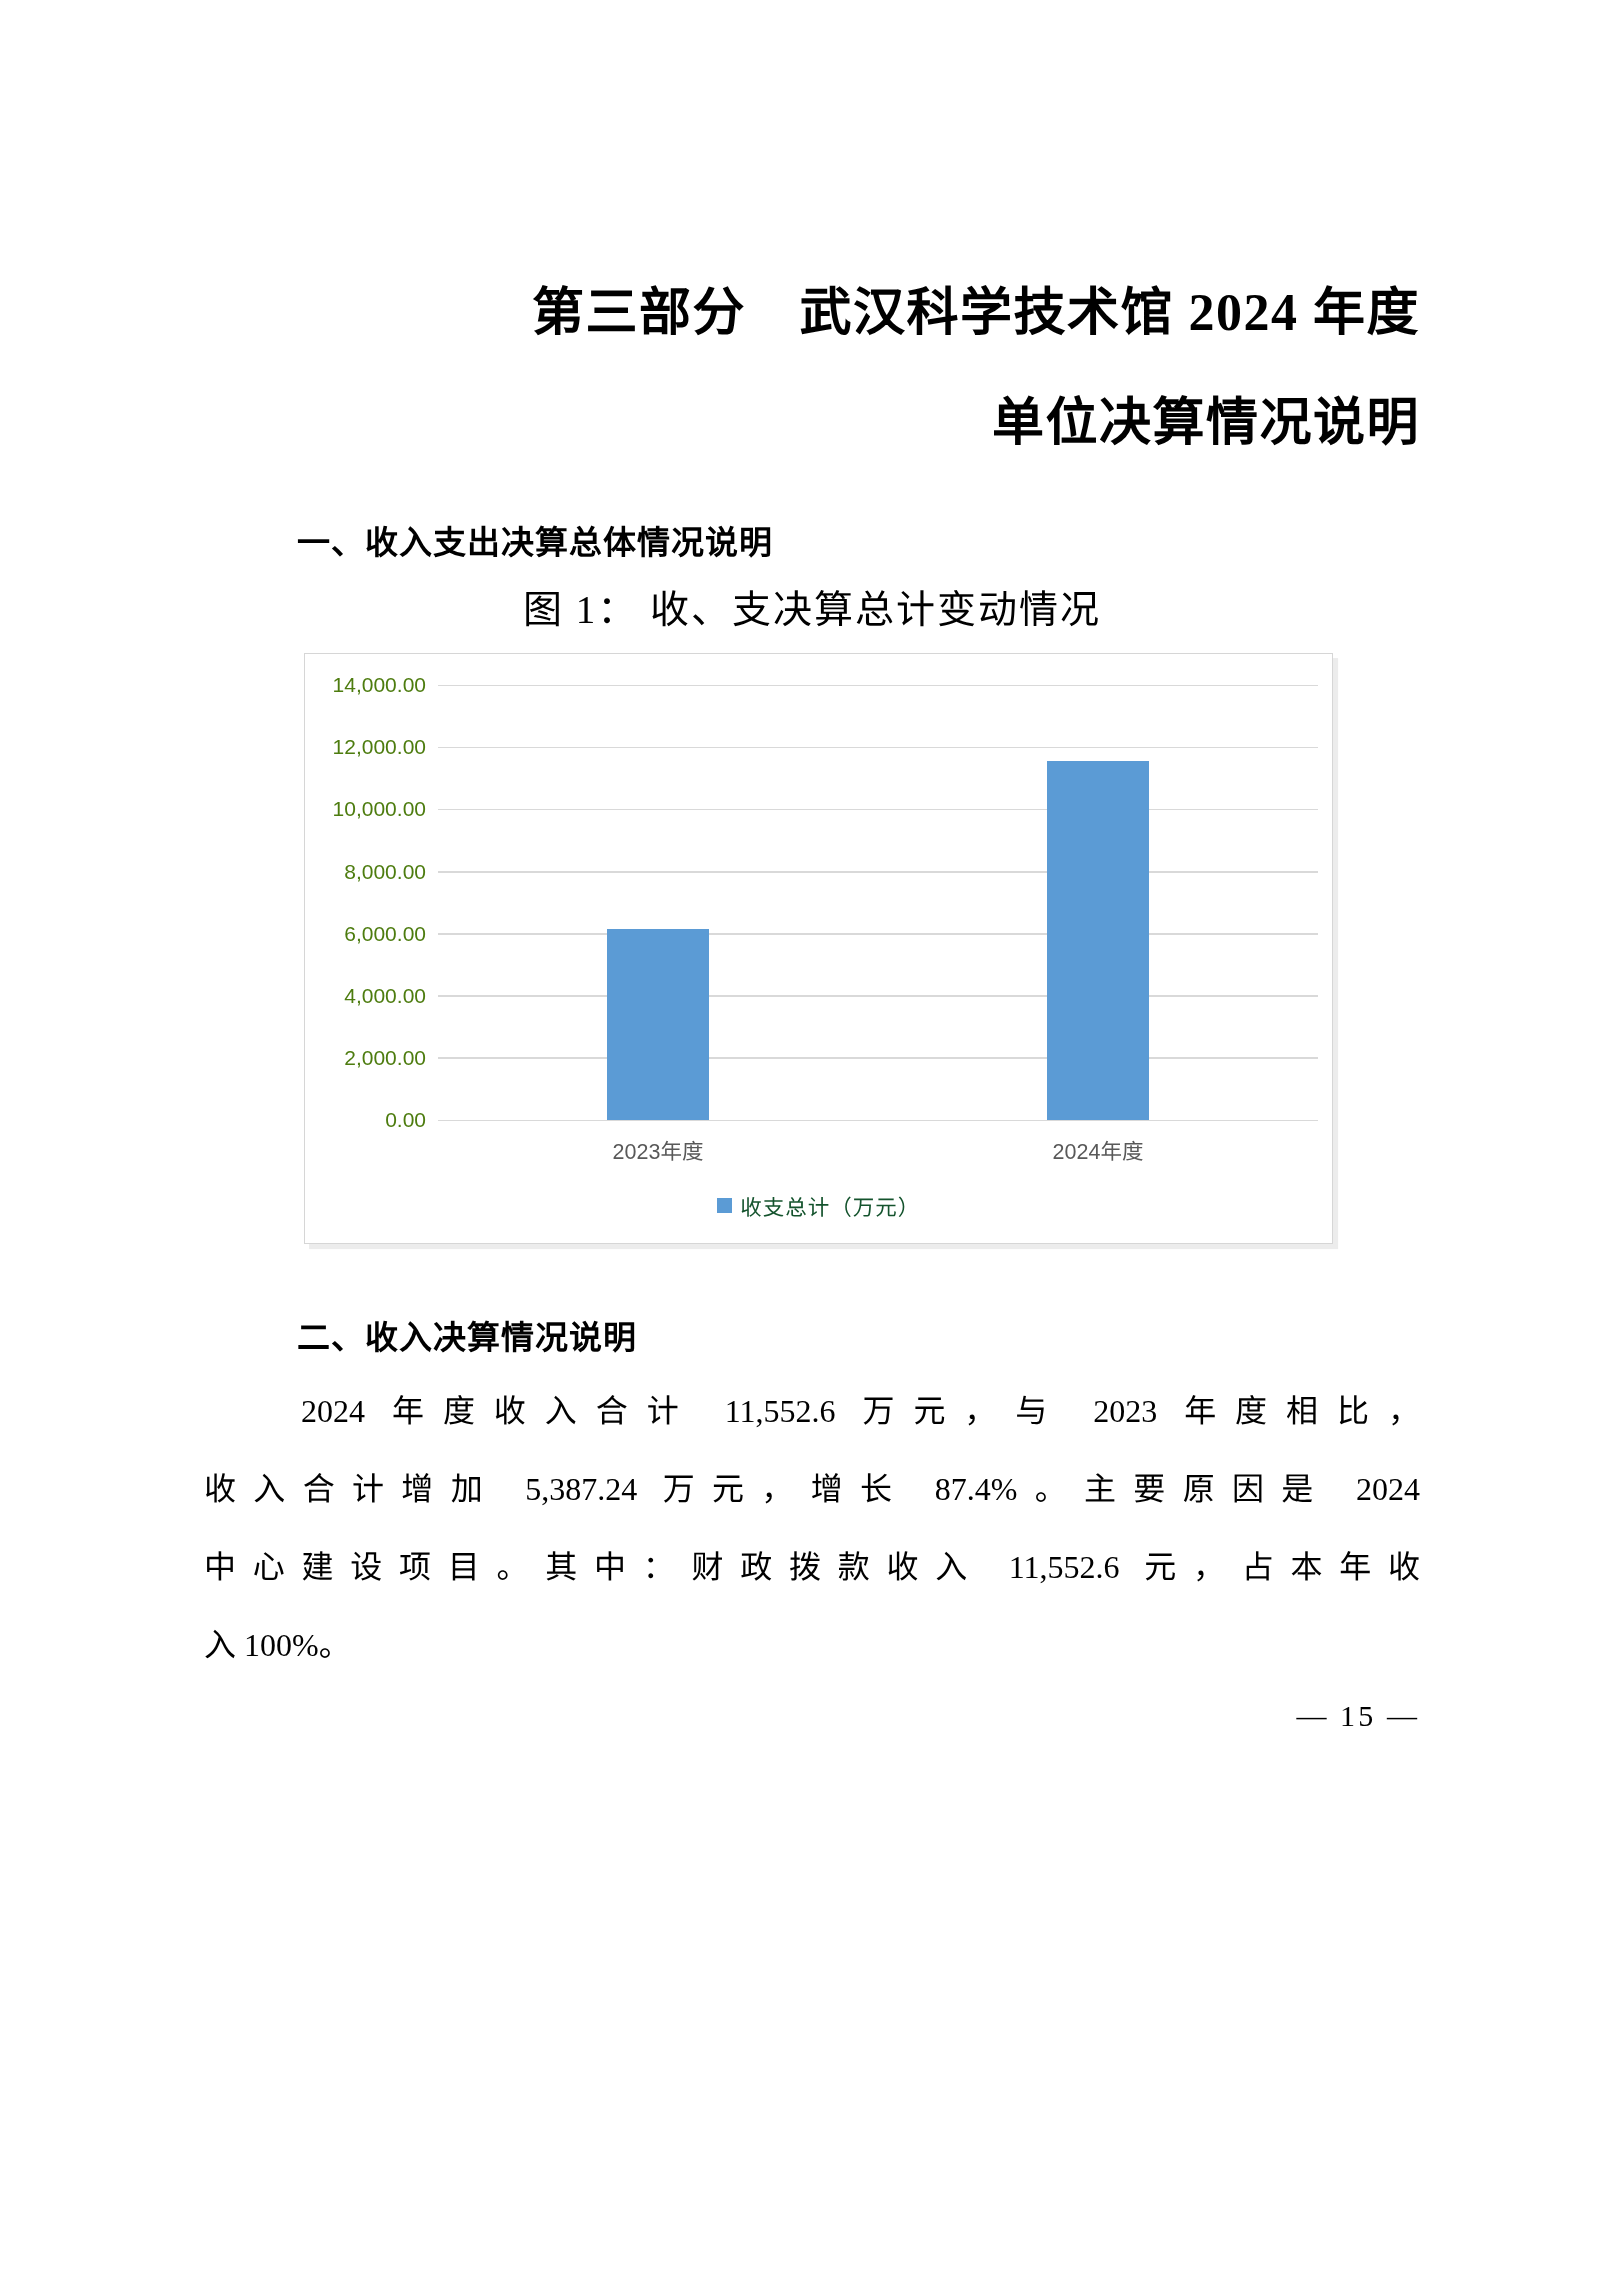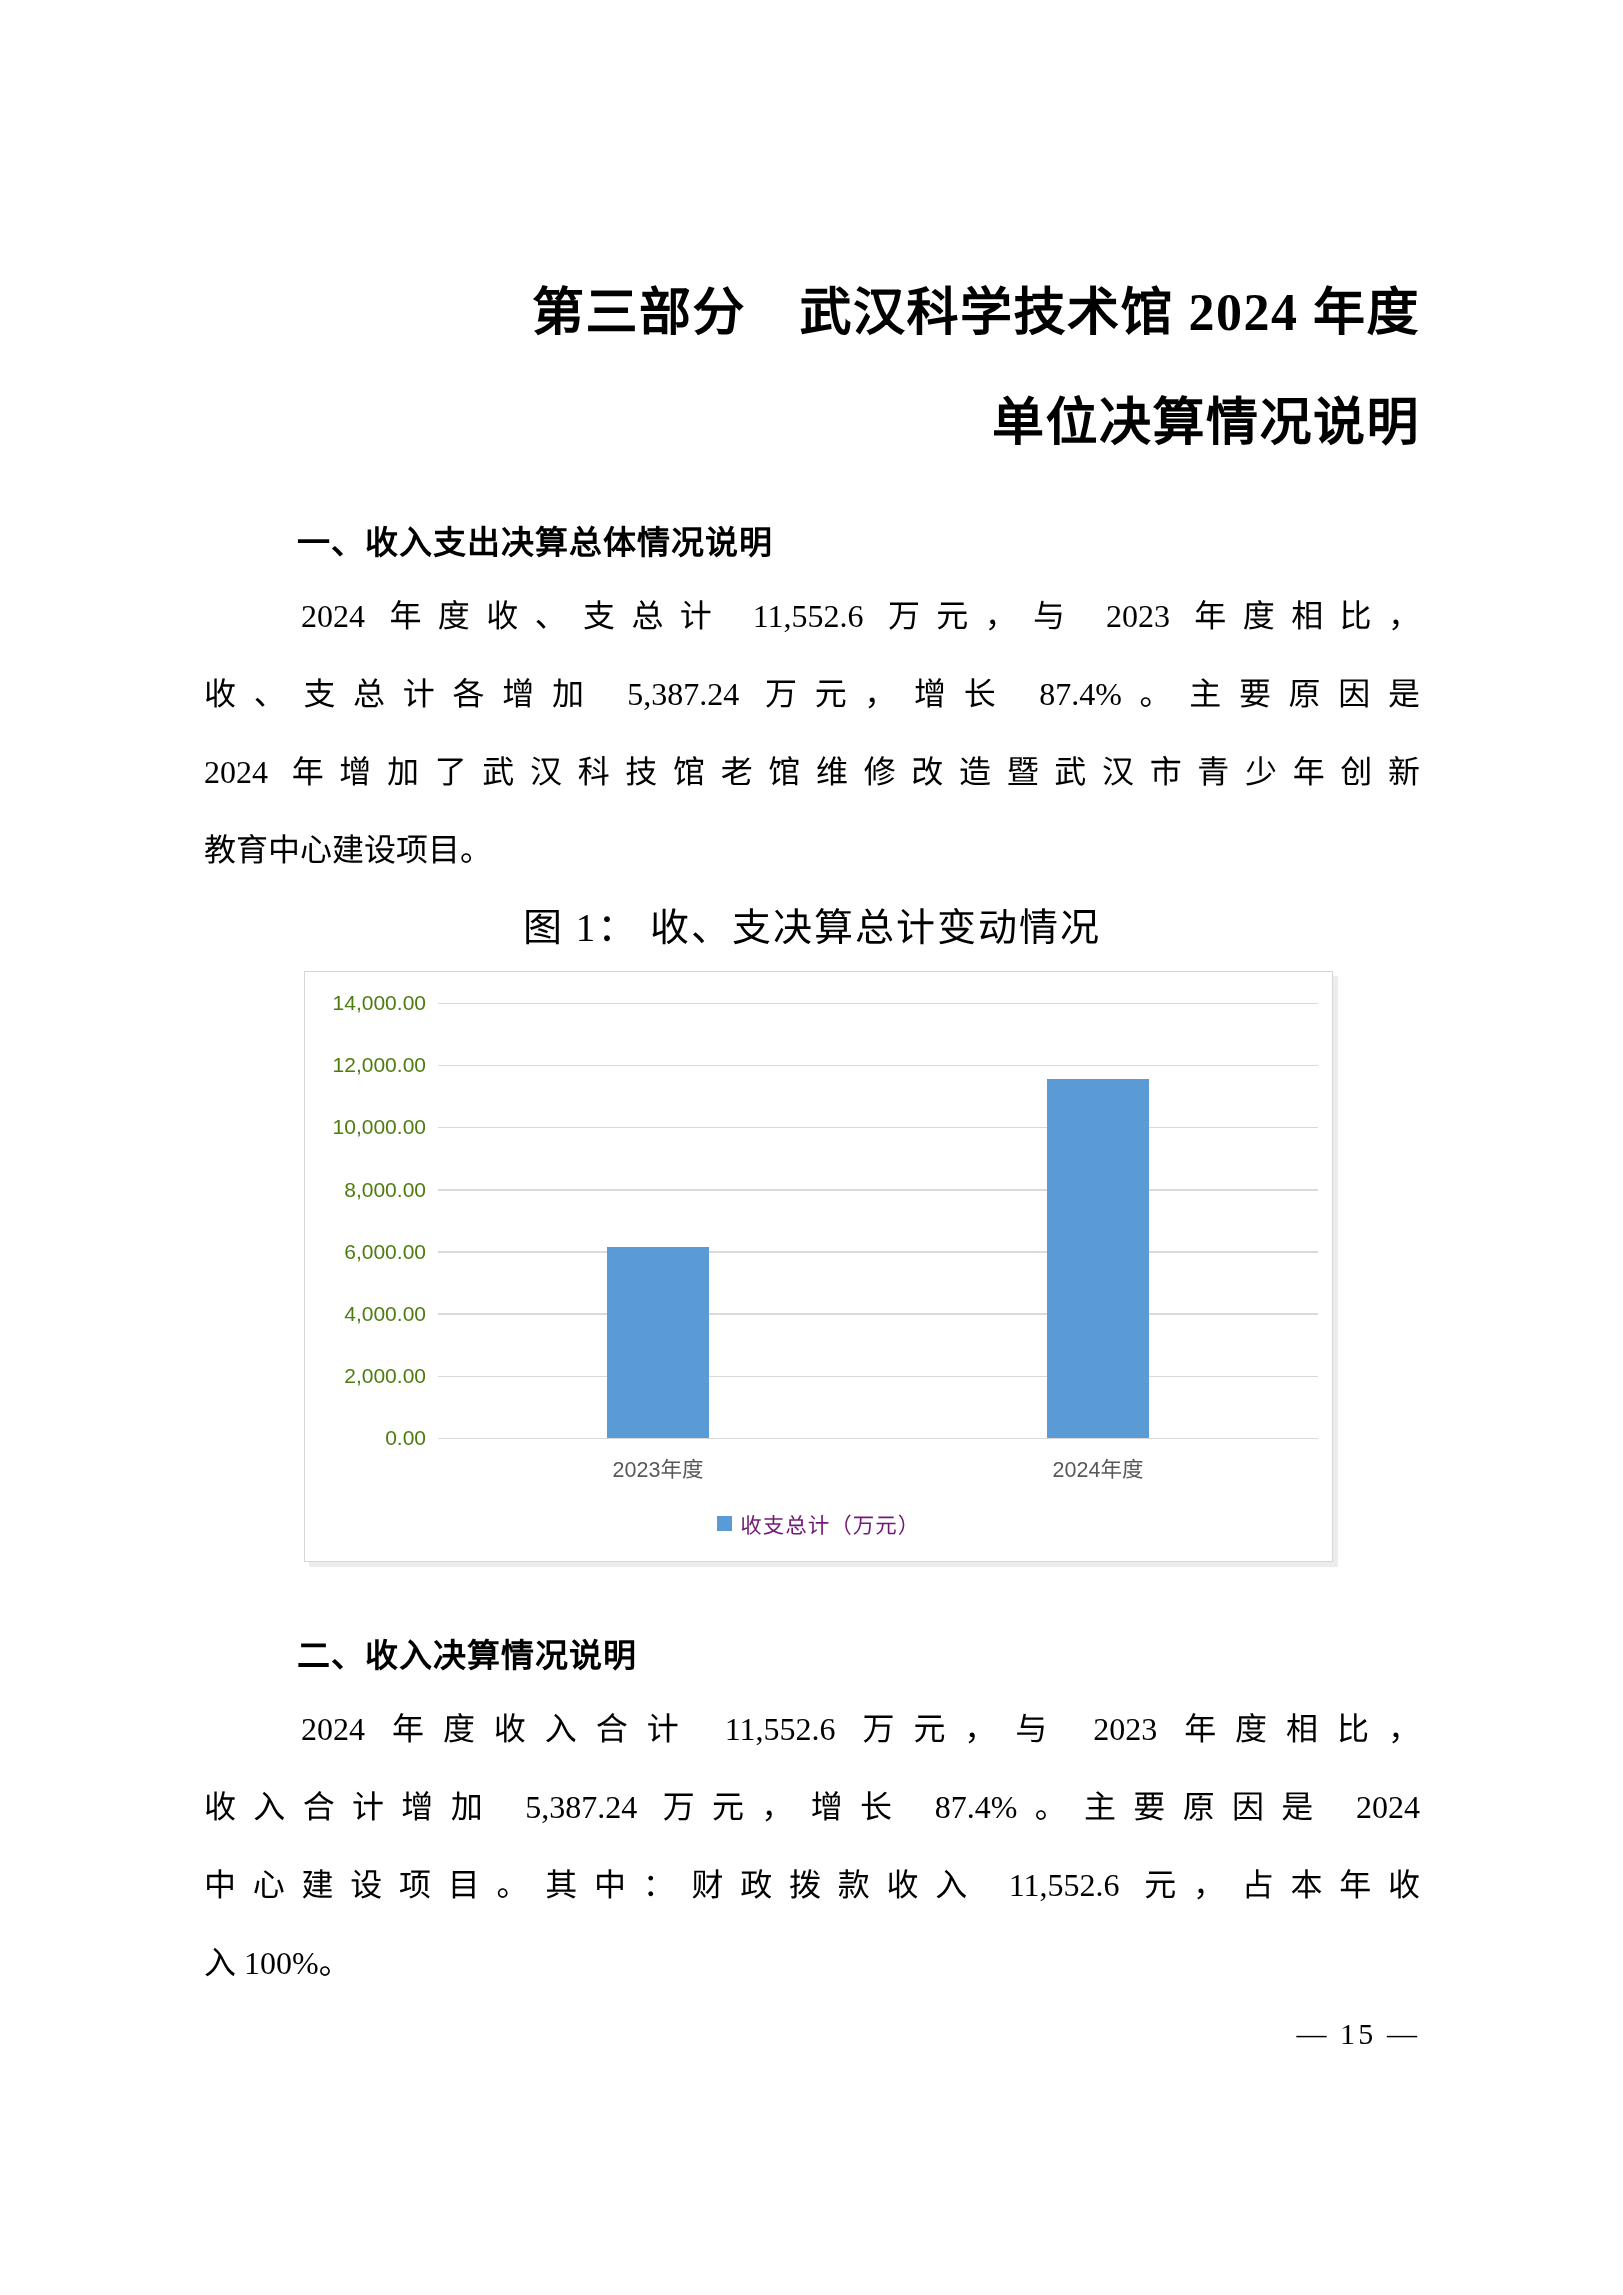--- a/index.html
+++ b/index.html
@@ -111,21 +111,21 @@
   .legend {
     position:absolute;
     left:0; top:536px;
     width:100%;
     display:flex;
     align-items:center;
     justify-content:center;
     gap:8.2px;
   }
   .legend-swatch { width:15.3px; height:15.3px; display:inline-block; }
-  .legend-label { font-size:21.5px; color:#701a75; letter-spacing:1px; }
+  .legend-label { font-size:21.5px; color:#14532d; letter-spacing:1px; }
   
   .footer {
     margin-top:8.2px;
     text-align:right;
     font-size:30px;
     line-height:47px;
     letter-spacing:3.1px;
   }
 </style>
 </head>
@@ -133,26 +133,20 @@
 
 <div class="page">
 
   <h1 class="title">
     <span class="title-line">第三部分　武汉科学技术馆 2024 年度</span>
     <span class="title-line">单位决算情况说明</span>
   </h1>
 
   <h2 class="sec-heading s1">一、收入支出决算总体情况说明</h2>
 
-  <p class="para">
-    <span class="bline indent">2024 年度收、支总计 11,552.6 万元，与 2023 年度相比，</span>
-    <span class="bline">收、支总计各增加 5,387.24 万元，增长 87.4%。主要原因是</span>
-    <span class="bline">2024 年增加了武汉科技馆老馆维修改造暨武汉市青少年创新</span>
-    <span class="bline last">教育中心建设项目。</span>
-  </p>
 
   <div class="caption">图 1： 收、支决算总计变动情况</div>
 
   <figure class="chart-box">
     <div class="y-labels" id="yLabels">
         <span class="y-tick" style="top: 0%;">14,000.00</span>
         <span class="y-tick" style="top: 14.2857%;">12,000.00</span>
         <span class="y-tick" style="top: 28.5714%;">10,000.00</span>
         <span class="y-tick" style="top: 42.8571%;">8,000.00</span>
         <span class="y-tick" style="top: 57.1429%;">6,000.00</span>

